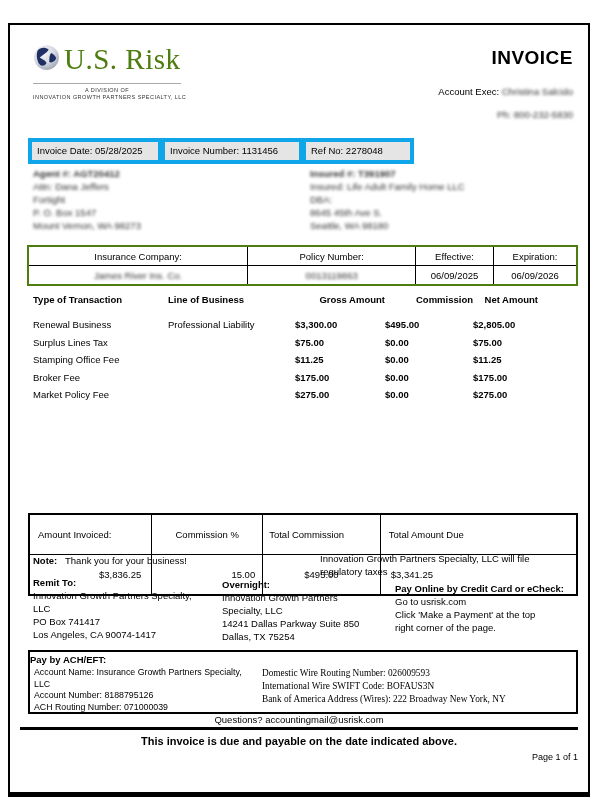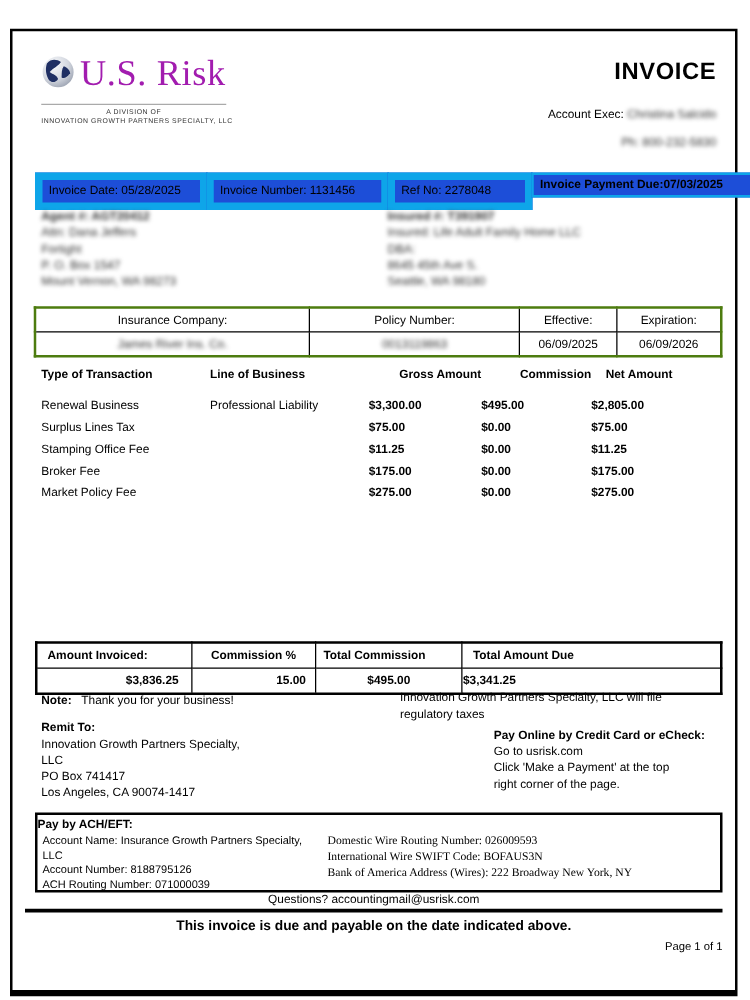--- a/index.html
+++ b/index.html
@@ -14,31 +14,31 @@
     filter:blur(0.25px);
   }
   .abs{position:absolute;}
   .nw{white-space:nowrap;}
   .b{font-weight:bold;}
   .redact{filter:blur(1.7px);color:#333;}
 
   
   .logo-wrap{left:23px;top:18px;width:150px;}
   .logo-row{display:flex;align-items:center;gap:4px;}
-  .brand{font-family:"Liberation Serif", serif;font-size:29px;color:#a21caf;letter-spacing:0.5px;}
+  .brand{font-family:"Liberation Serif", serif;font-size:29px;color:#4d7c0f;letter-spacing:0.5px;}
   .logo-rule{border-top:1px solid #aaa;margin:7px 0 3px 0;width:148px;}
   .division{font-size:5.5px;letter-spacing:0.45px;color:#333;text-align:center;width:148px;line-height:7px;}
   .hdr-right{right:15px;top:22px;text-align:right;}
   .inv-title{font-size:19px;font-weight:bold;letter-spacing:0.5px;}
   .acct-line{margin-top:17px;font-size:9.5px;}
   .ph-line{margin-top:12px;font-size:9.5px;}
 
   
   .info-row{left:18px;top:113px;display:flex;font-size:9.5px;}
-  .info-cell{border:6px solid #0ea5e9;height:18px;line-height:17px;padding-left:5px;background:#1d4ed8;}
+  .info-cell{border:4px solid #0ea5e9;height:18px;line-height:17px;padding-left:5px;background:#e5e5e5;}
   .info-cell+.info-cell{margin-left:-1px;}
   .info-cell.c1{width:121px;}
   .info-cell.c2{width:129px;}
   .info-cell.c3{width:99px;}
   .info-cell.c4{width:171px;border-width:2px;font-weight:bold;height:16px;line-height:15px;}
 
   
   .addr{font-size:9.5px;line-height:13px;}
   .agent{left:23px;top:142px;}
   .insured{left:300px;top:142px;}
@@ -54,21 +54,21 @@
 
   
   .txn{left:23px;top:269px;border-collapse:collapse;width:505px;font-size:9.5px;}
   .txn th{font-weight:bold;text-align:left;padding:0 0 11px 0;}
   .txn th.r{text-align:right;}
   .txn td{padding:0;height:17.5px;vertical-align:middle;}
   .txn td.r{text-align:left;font-weight:bold;}
 
   
   .sum-table{left:18px;top:488px;border-collapse:collapse;width:550px;font-size:9.5px;border:2px solid #000;}
-  .sum-table td{border:1px solid #000;height:19px;padding:0;font-weight:bold;}
+  .sum-table td{border:1px solid #000;height:19px;padding:10px;}
   .sum-table .s1{width:122px;}
   .sum-table .s2{width:102px;}
   .sum-table .s3{width:116px;}
   .sum-table .s4{width:210px;}
   .sum-table .hl{padding-left:8px;}
   .sum-table .hc{text-align:center;}
   .sum-table .h3{padding-left:6px;}
   .sum-table .vr1{text-align:right;padding-right:10px;}
   .sum-table .vr2{text-align:right;padding-right:7px;}
   .sum-table .vc{text-align:center;}
@@ -130,21 +130,20 @@
   <div class="abs hdr-right">
     <div class="inv-title">INVOICE</div>
     <div class="acct-line"><span>Account Exec: </span><span class="redact">Christina Salcido</span></div>
     <div class="ph-line redact">Ph: 800-232-5830</div>
   </div>
 
   <div class="abs info-row">
     <div class="info-cell c1 nw">Invoice Date: 05/28/2025</div>
     <div class="info-cell c2 nw">Invoice Number: 1131456</div>
     <div class="info-cell c3 nw">Ref No: 2278048</div>
-    <div class="info-cell c4 nw">Invoice Payment Due:07/03/2025</div>
   </div>
 
   <div class="abs agent addr redact">
     <div class="b">Agent #: AGT20412</div>
     <div>Attn: Dana Jeffers</div>
     <div>Fortight</div>
     <div>P. O. Box 1547</div>
     <div>Mount Vernon, WA 98273</div>
   </div>
 
@@ -245,20 +244,27 @@
     <div class="nw">Innovation Growth Partners Specialty, LLC will file</div>
     <div class="nw">regulatory taxes</div>
   </div>
 
   <div class="abs remit col3s">
     <div class="coltitle">Remit To:</div>
     <div class="nw">Innovation Growth Partners Specialty,</div>
     <div class="nw">LLC</div>
     <div class="nw">PO Box 741417</div>
     <div class="nw">Los Angeles, CA 90074-1417</div>
+  </div>
+  <div class="abs overnight col3s">
+    <div class="coltitle">Overnight:</div>
+    <div class="nw">Innovation Growth Partners</div>
+    <div class="nw">Specialty, LLC</div>
+    <div class="nw">14241 Dallas Parkway Suite 850</div>
+    <div class="nw">Dallas, TX 75254</div>
   </div>
   <div class="abs payonline col3s">
     <div class="coltitle nw">Pay Online by Credit Card or eCheck:</div>
     <div class="nw">Go to usrisk.com</div>
     <div class="nw">Click 'Make a Payment' at the top</div>
     <div class="nw">right corner of the page.</div>
   </div>
 
   <div class="abs ach-box">
     <div class="ach-title">Pay by ACH/EFT:</div>

